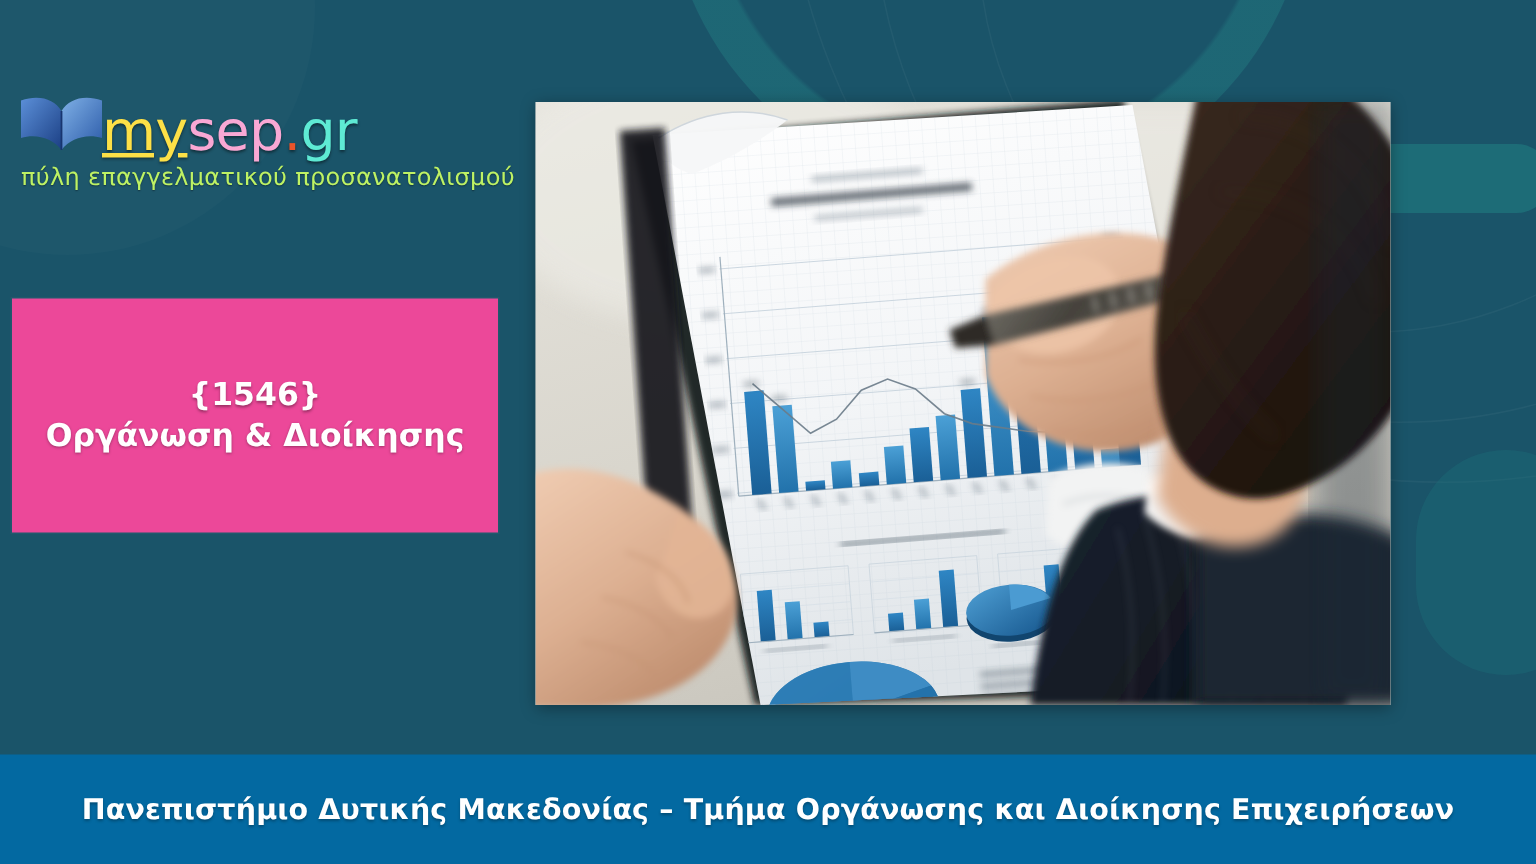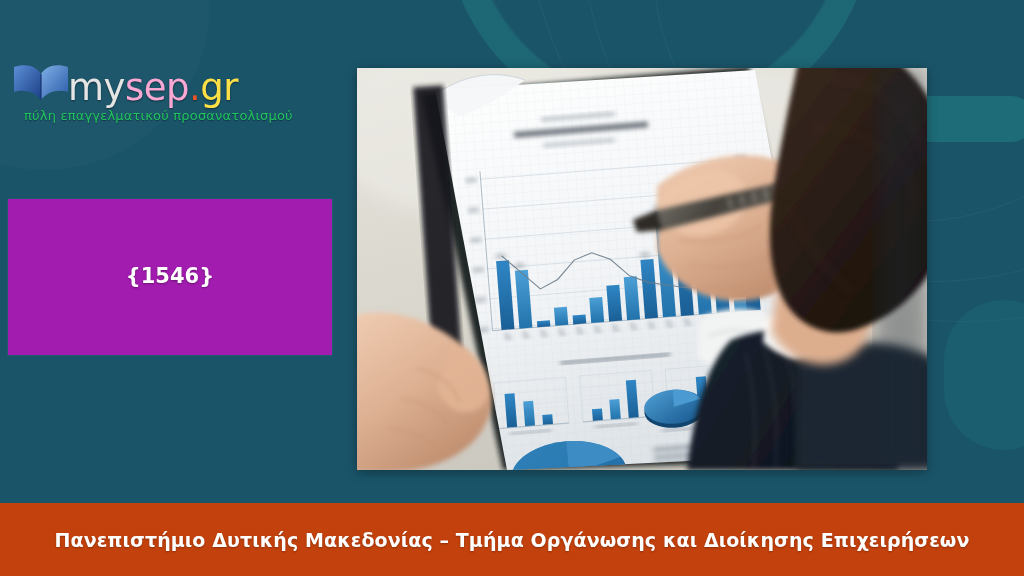--- a/index.html
+++ b/index.html
@@ -38,35 +38,35 @@
   
   .logo{position:absolute;left:12px;top:58px;width:250px;}
   .logo-row{display:flex;align-items:flex-end;gap:2px;height:48px;}
   .book-icon{width:58px;height:42px;flex:none;margin-bottom:2px;}
   .logo-word{
     font-size:37px;font-weight:400;letter-spacing:-0.5px;line-height:1;
     font-family:"DejaVu Sans","Liberation Sans",sans-serif;
     text-shadow:0 1px 2px rgba(0,0,0,0.45);
     margin-left:-4px;
   }
-  .lw-my{color:#e5e5e5;}
+  .lw-my{color:#fde047;text-decoration:underline;}
   .lw-sep{color:#f9a8d4;}
   .lw-dot{color:#e8542a;}
-  .lw-gr{color:#fde047;margin-top:20px;}
+  .lw-gr{color:#5eead4;margin-top:20px;}
   .logo-tag{
-    margin-top:2px;margin-left:12px;
-    font-size:13px;color:#22c55e;letter-spacing:0.2px;
+    margin-top:2px;margin-left:2px;
+    font-size:16px;color:#bef264;letter-spacing:0.2px;
     text-shadow:0 1px 1px rgba(0,0,0,0.4);
     white-space:nowrap;
   }
 
   
   .title-box{
     position:absolute;left:8px;top:199px;width:324px;height:156px;
-    background:#a21caf;
+    background:#ec4899;
     display:flex;align-items:center;justify-content:center;
     box-shadow:0 0 0 1px rgba(255,255,255,0.03);
   }
   .title-text{
     color:#ffffff;text-align:center;font-weight:bold;
     font-size:21px;line-height:1.30;
     text-shadow:0 1px 2px rgba(0,0,0,0.35);
     padding:0 10px;
   }
   .title-text .ln{display:block;}
@@ -75,21 +75,21 @@
   .photo{
     position:absolute;left:357px;top:68px;width:570px;height:402px;
     overflow:hidden;background:#dcdcd6;
     box-shadow:0 2px 10px rgba(0,0,0,0.35);
   }
   .photo svg{display:block;width:100%;height:100%;}
 
   
   .banner{
     position:absolute;left:0;right:0;bottom:0;height:73px;
-    background:#c2410c;
+    background:#0369a1;
     display:flex;align-items:center;justify-content:center;
   }
   .banner-text{
     color:#ffffff;font-weight:bold;font-size:19px;letter-spacing:0.1px;
     text-shadow:0 1px 2px rgba(0,0,0,0.28);
     white-space:nowrap;
   }
 </style>
 </head>
 <body>
@@ -125,20 +125,21 @@
         </svg>
       </span>
       <span class="logo-word"><span class="lw-my">my</span><span class="lw-sep">sep</span><span class="lw-dot">.</span><span class="lw-gr">gr</span></span>
     </div>
     <div class="logo-tag">πύλη επαγγελματικού προσανατολισμού</div>
   </div>
 
   <div class="title-box">
     <div class="title-text">
       <span class="ln">{1546}</span>
+      <span class="ln">Οργάνωση &amp; Διοίκησης</span>
     </div>
   </div>
 
   <div class="photo">
     <svg viewBox="0 0 570 402" xmlns="http://www.w3.org/2000/svg" preserveAspectRatio="xMidYMid slice">
       <defs>
         <linearGradient id="bgWall" x1="0" y1="0" x2="0.4" y2="1">
           <stop offset="0%" stop-color="#e6e4dd"></stop>
           <stop offset="60%" stop-color="#d8d5cc"></stop>
           <stop offset="100%" stop-color="#c9c6bd"></stop>

